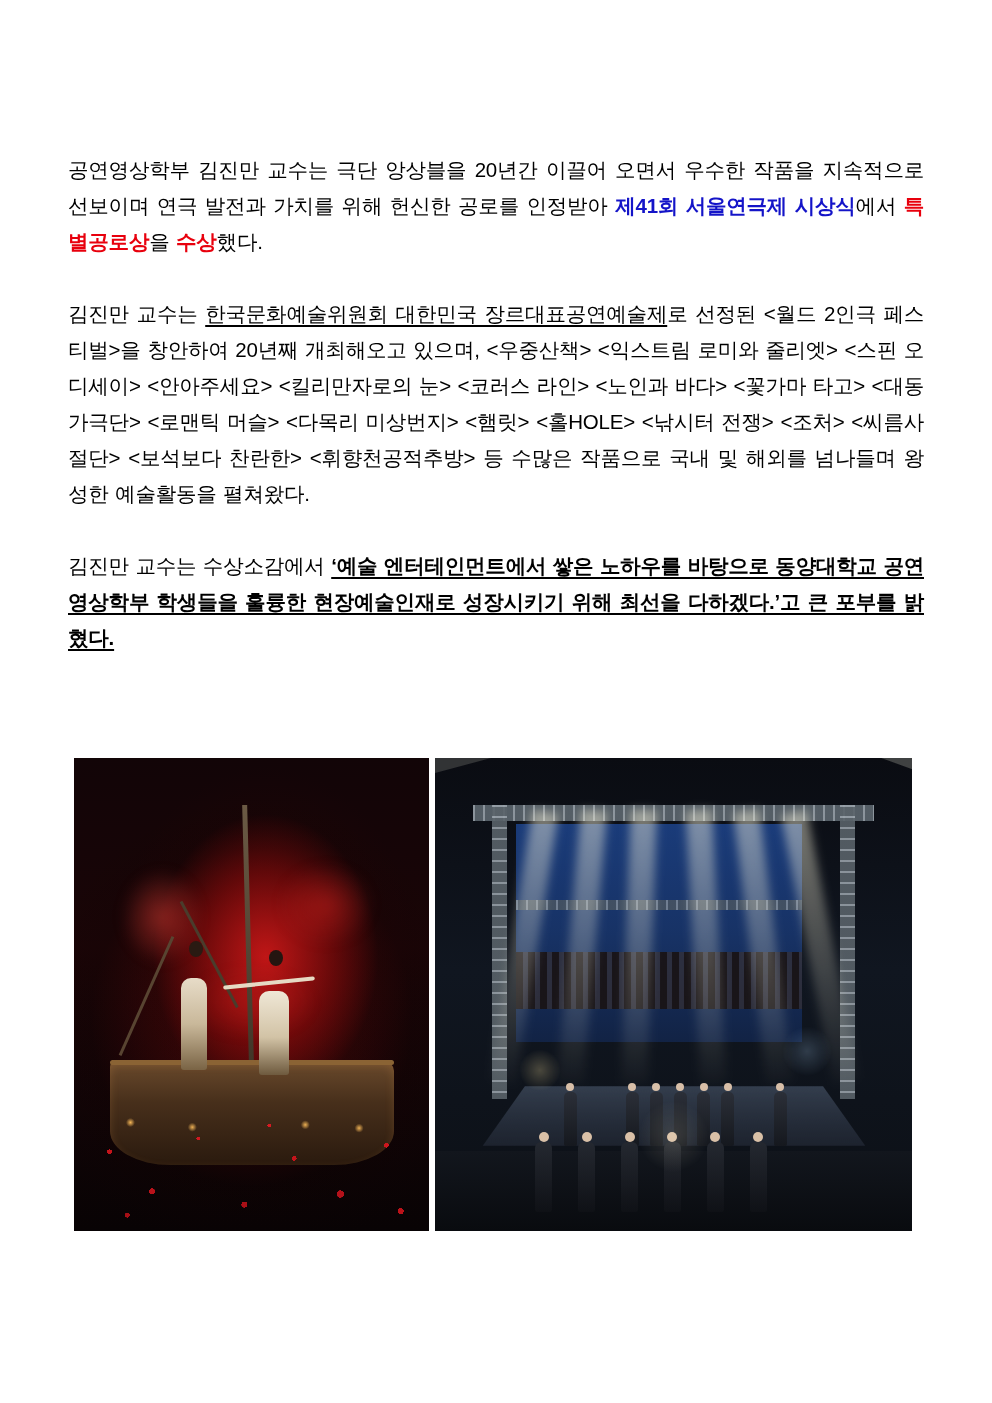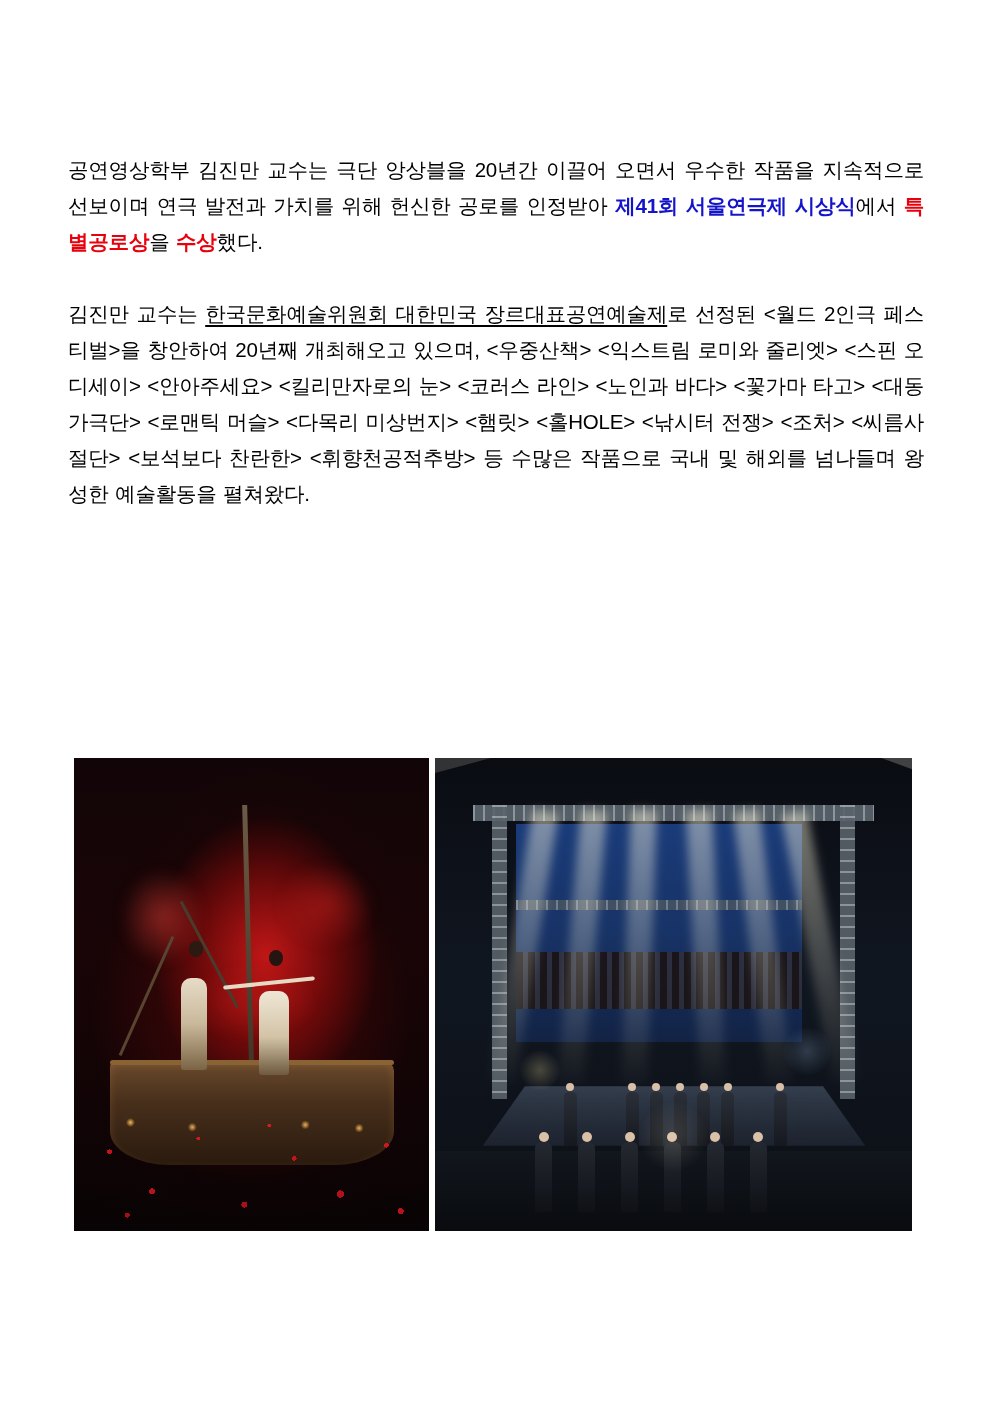--- a/index.html
+++ b/index.html
@@ -315,20 +315,21 @@
   <div class="content">
 
     <p class="para"><span>공연영상학부 김진만 교수는 극단 앙상블을 20년간 이끌어 오면서 우수한 작품을 지속적으로 선보이며 연극 발전과 가치를 위해 헌신한 공로를 인정받아 </span><span class="blue-bold">제41회 서울연극제 시상식</span><span>에서 </span><span class="red-bold">특별공로상</span><span>을 </span><span class="red-bold">수상</span><span>했다.</span></p>
 
     <div class="gap"></div>
 
     <p class="para"><span>김진만 교수는 </span><span class="under-bold">한국문화예술위원회 대한민국 장르대표공연예술제</span><span>로 선정된 &lt;월드 2인극 페스티벌&gt;을 창안하여 20년째 개최해오고 있으며, &lt;우중산책&gt; &lt;익스트림 로미와 줄리엣&gt; &lt;스핀 오디세이&gt; &lt;안아주세요&gt; &lt;킬리만자로의 눈&gt; &lt;코러스 라인&gt; &lt;노인과 바다&gt; &lt;꽃가마 타고&gt; &lt;대동가극단&gt; &lt;로맨틱 머슬&gt; &lt;다목리 미상번지&gt; &lt;햄릿&gt; &lt;홀HOLE&gt; &lt;낚시터 전쟁&gt; &lt;조처&gt; &lt;씨름사절단&gt; &lt;보석보다 찬란한&gt; &lt;휘향천공적추방&gt; 등 수많은 작품으로 국내 및 해외를 넘나들며 왕성한 예술활동을 펼쳐왔다.</span></p>
 
     <div class="gap"></div>
 
+    <p class="para"><span>김진만 교수는 수상소감에서 </span><span class="quote-block">‘예술 엔터테인먼트에서 쌓은 노하우를 바탕으로 동양대학교 공연영상학부 학생들을 훌륭한 현장예술인재로 성장시키기 위해 최선을 다하겠다.’고 큰 포부를 밝혔다. </span></p>
 
   </div>
 
   <div class="images">
 
     <div class="photo photo-left">
       <div class="pl-bg"></div>
       <div class="pl-smoke"></div>
       <div class="pl-mast"></div>
       <div class="pl-spar"></div>

